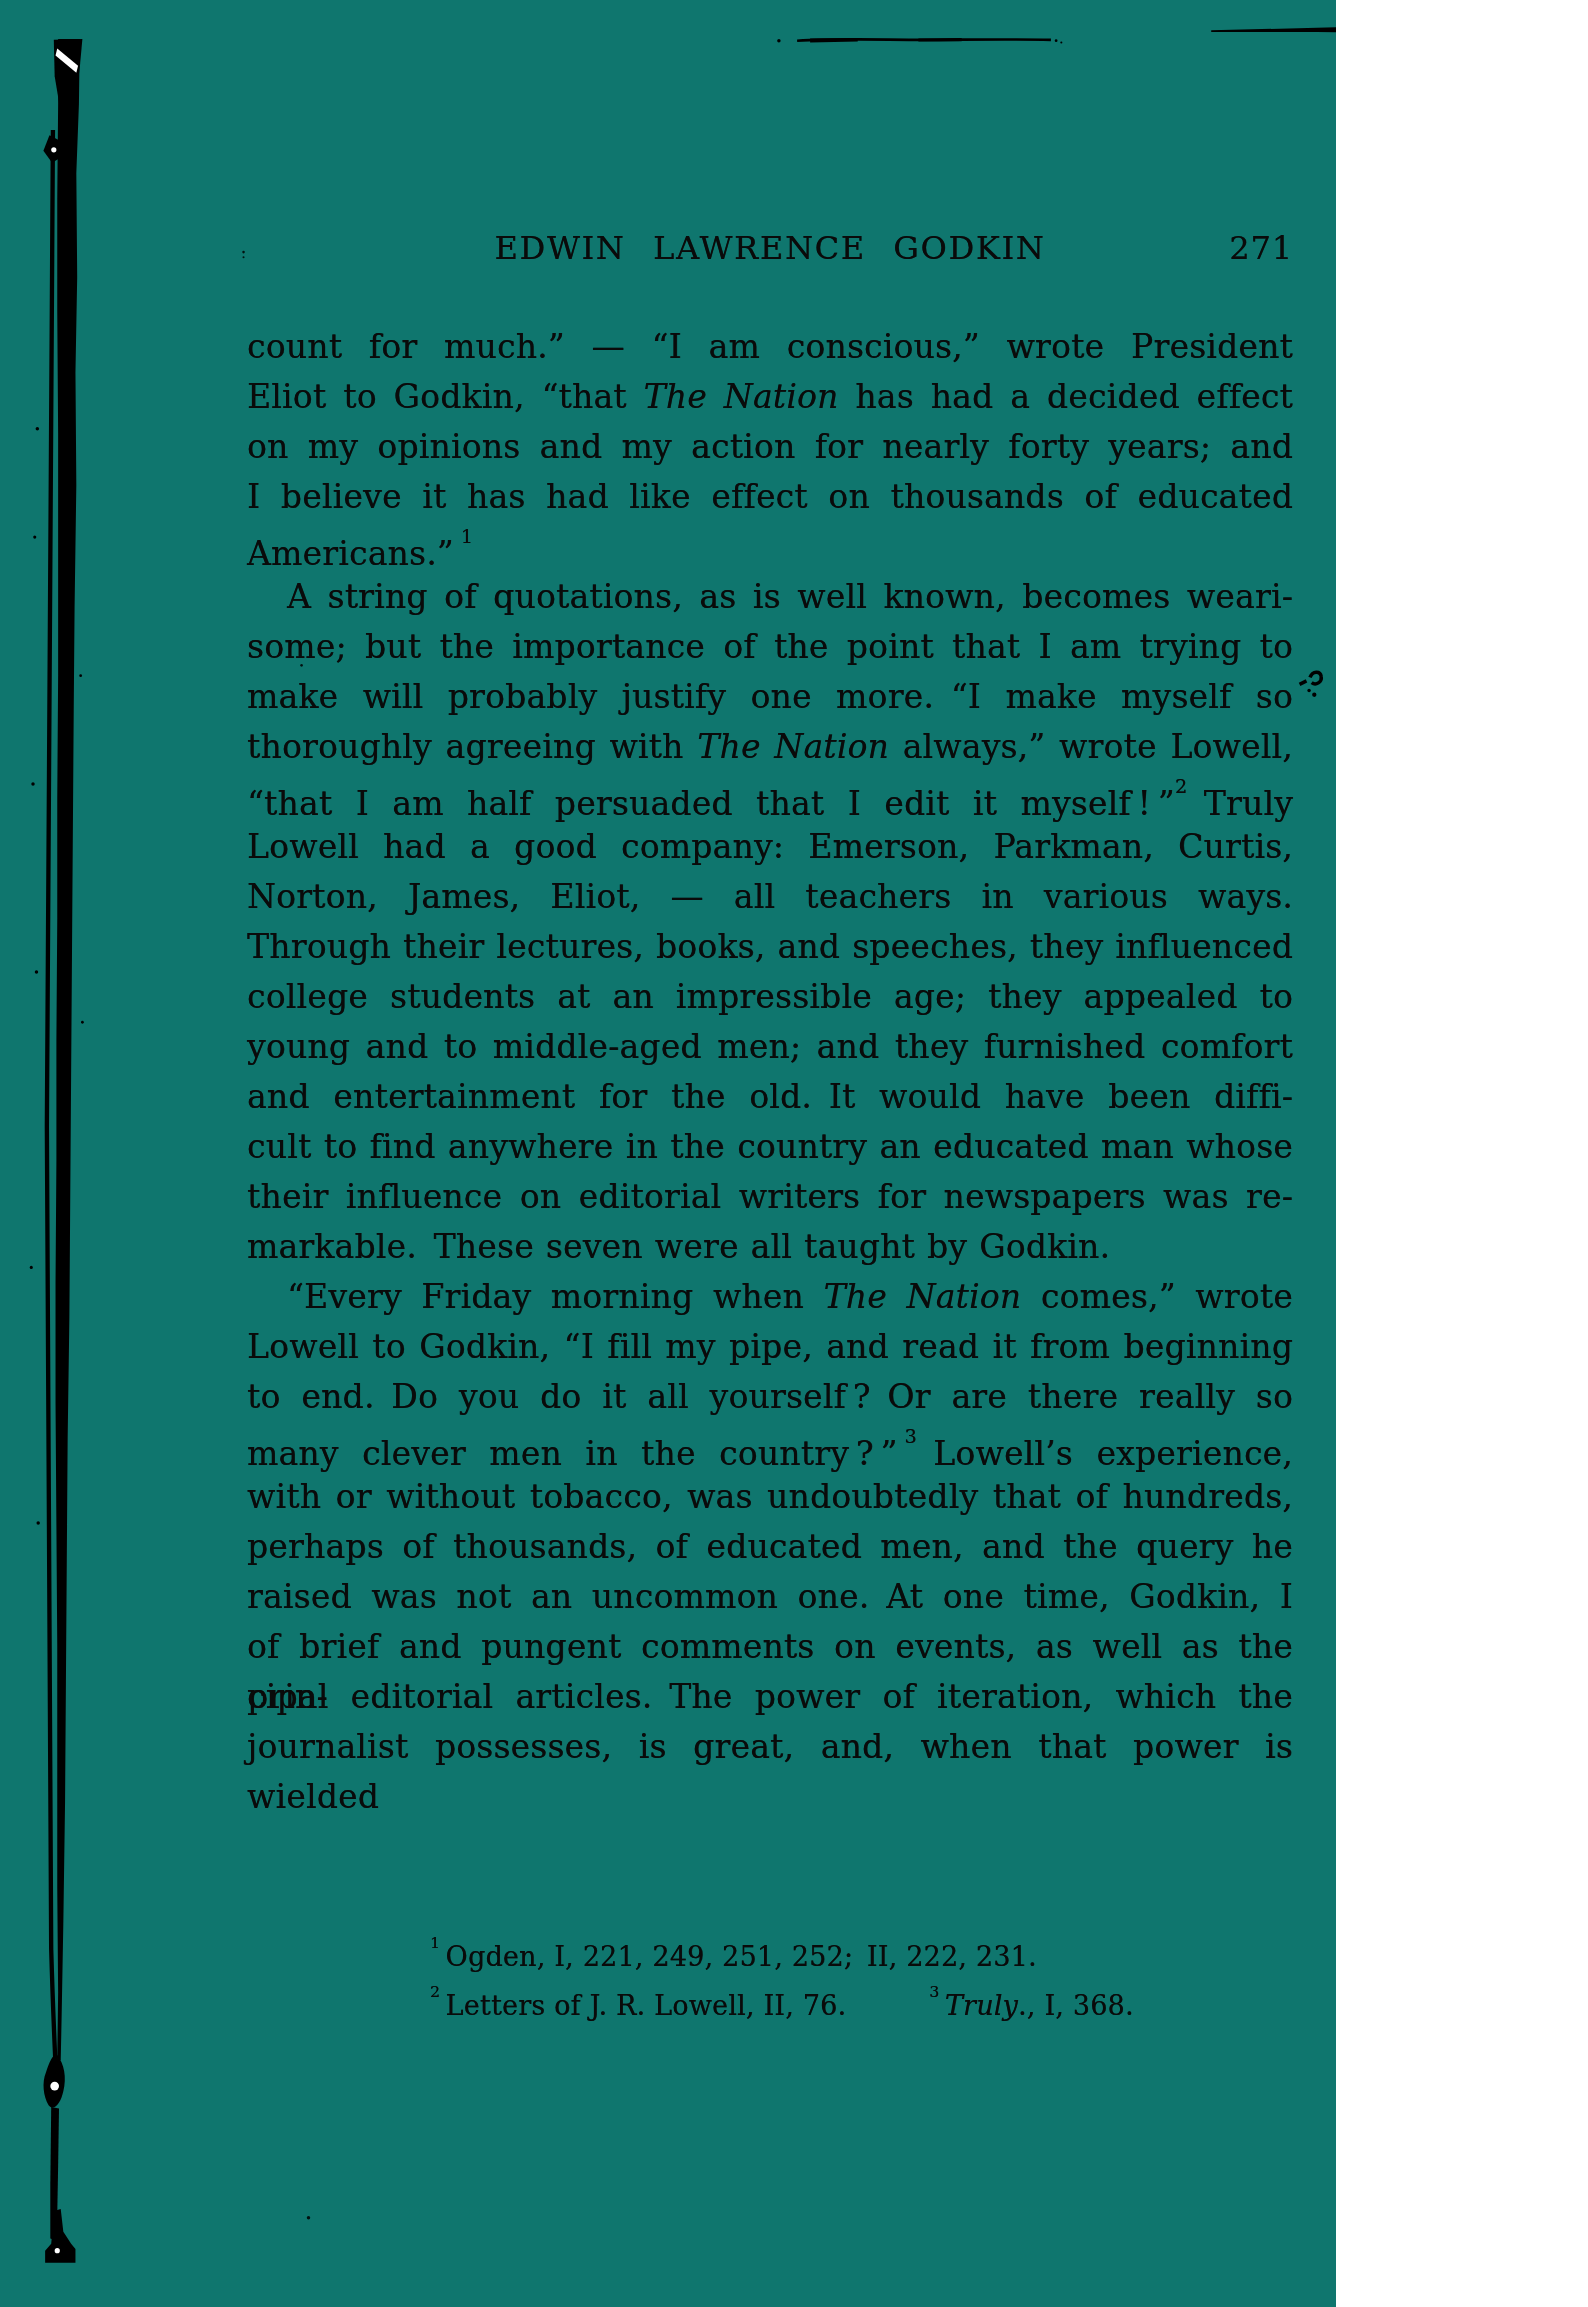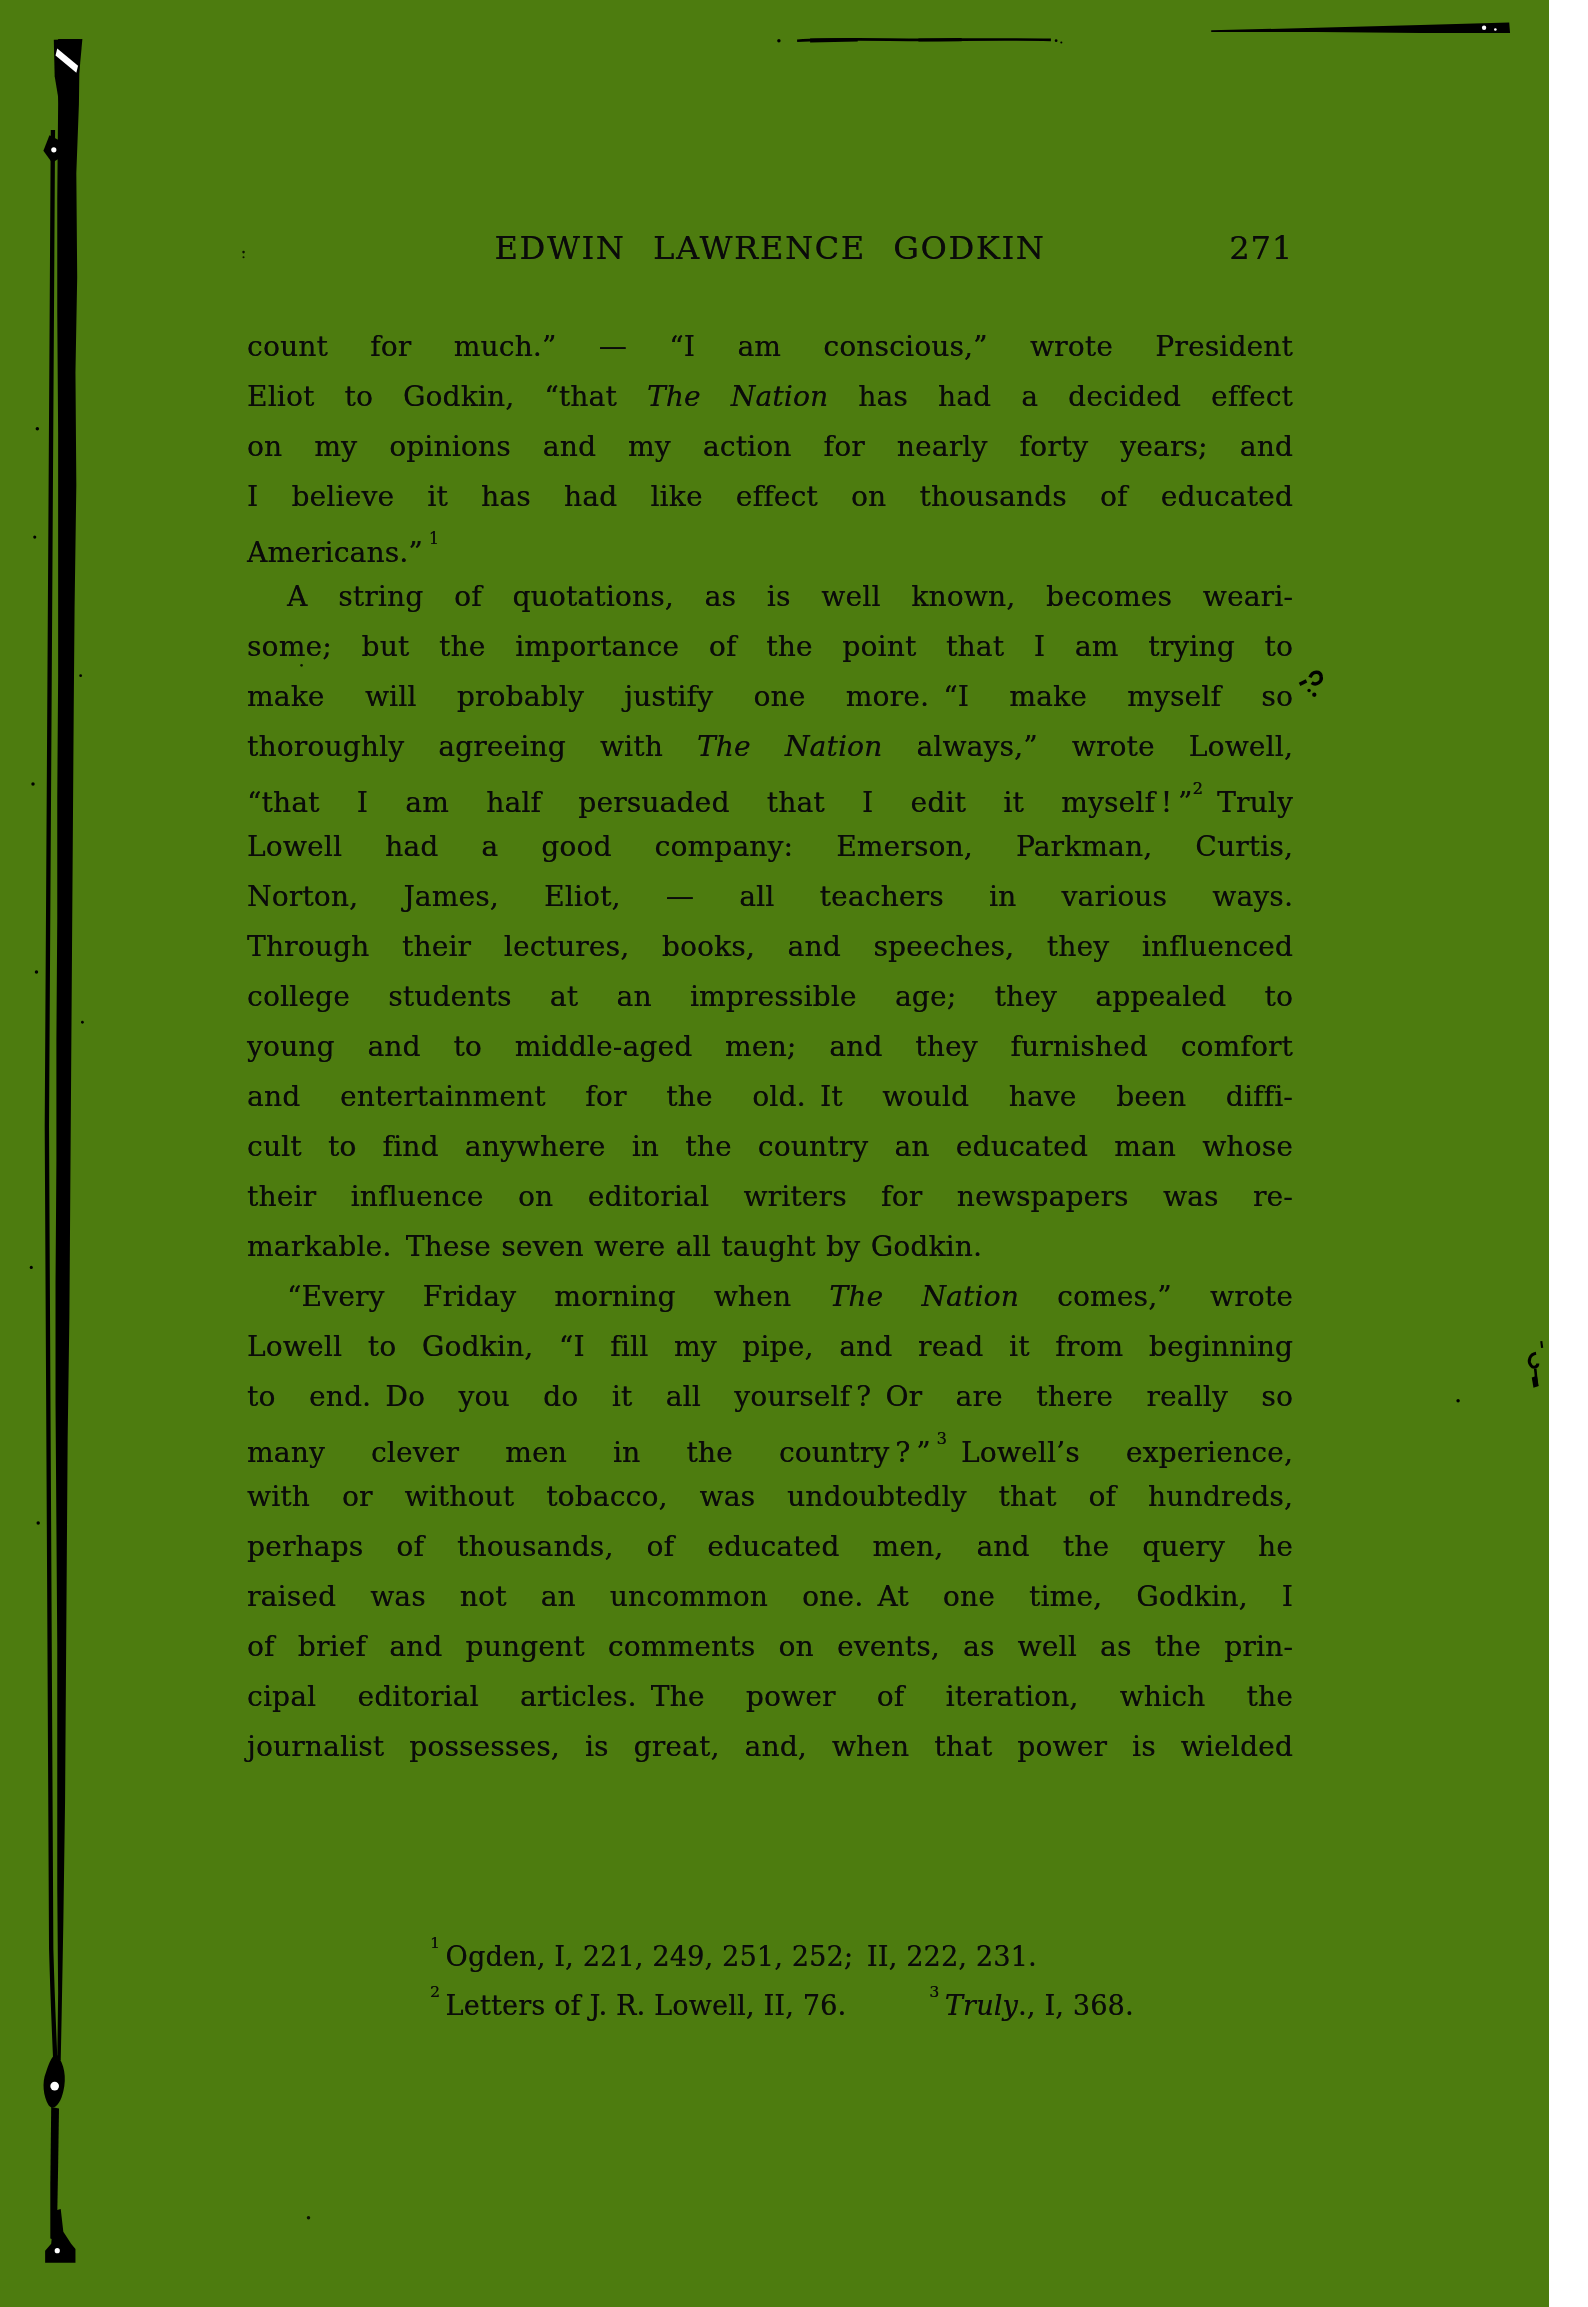--- a/index.html
+++ b/index.html
@@ -1,29 +1,29 @@
 <!DOCTYPE html>
 <html style="font-size:14px"><head>
 <meta charset="utf-8">
 <style>
   html,body{margin:0;padding:0;background:#ffffff;}
   .page{
-    position:relative;width:1549px;height:2307px;background:#4d7c0f;overflow:hidden;
+    position:relative;width:1336px;height:2307px;background:#0f766e;overflow:hidden;
     font-family:"DejaVu Serif","Liberation Serif",serif;color:#0a0a0a;
     text-shadow:0.3px 0 0 rgba(10,10,10,.75);
   }
   .artifacts{position:absolute;left:0;top:0;width:1589px;height:2307px;pointer-events:none;}
   .running-head{
     position:absolute;left:247px;top:229px;width:1046px;height:40px;
     font-size:32px;letter-spacing:1.7px;word-spacing:15.6px;text-align:center;white-space:nowrap;
   }
   .pagenum{position:absolute;right:0;top:0;letter-spacing:0.9px;word-spacing:normal;}
   .body-text{
     position:absolute;left:247px;top:322px;width:1046px;
-    font-size:28px;letter-spacing:0.2px;word-spacing:1.3px;
+    font-size:33px;letter-spacing:0.2px;word-spacing:1.3px;
   }
   .tl{
     height:50px;line-height:50px;
     text-align:justify;text-align-last:justify;
   }
   .tl.ind{padding-left:40px;}
   .tl.end{text-align-last:left;}
   sup{font-size:58%;position:relative;top:-0.5em;letter-spacing:0;}
   i{font-style:italic;}
   .footnotes{

